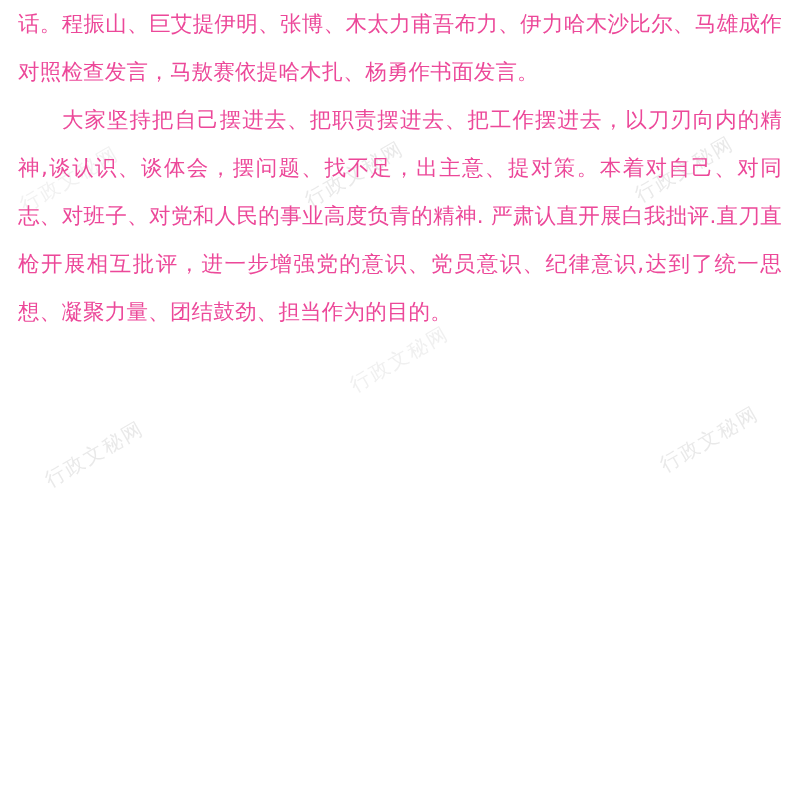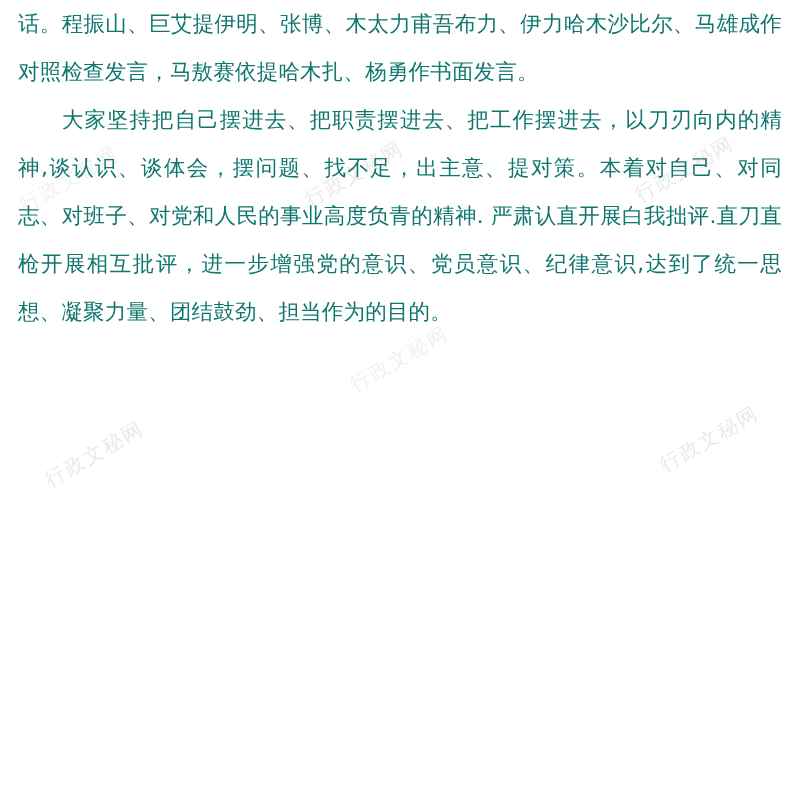--- a/index.html
+++ b/index.html
@@ -28,21 +28,21 @@
     height: 800px;
     box-sizing: border-box;
     padding: 0;
     z-index: 3;
   }
   .para {
     margin: 0;
     font-family: "DejaVu Sans", "Liberation Sans", sans-serif;
     font-size: 21.5px;
     line-height: 48px;
-    color: #0f766e;
+    color: #ec4899;
     text-align: justify;
     text-justify: inter-character;
     letter-spacing: 0.2px;
     white-space: pre-wrap;
   }
   .para.indent {
     text-indent: 44px;
   }
   .para + .para {
     margin-top: 0px;

